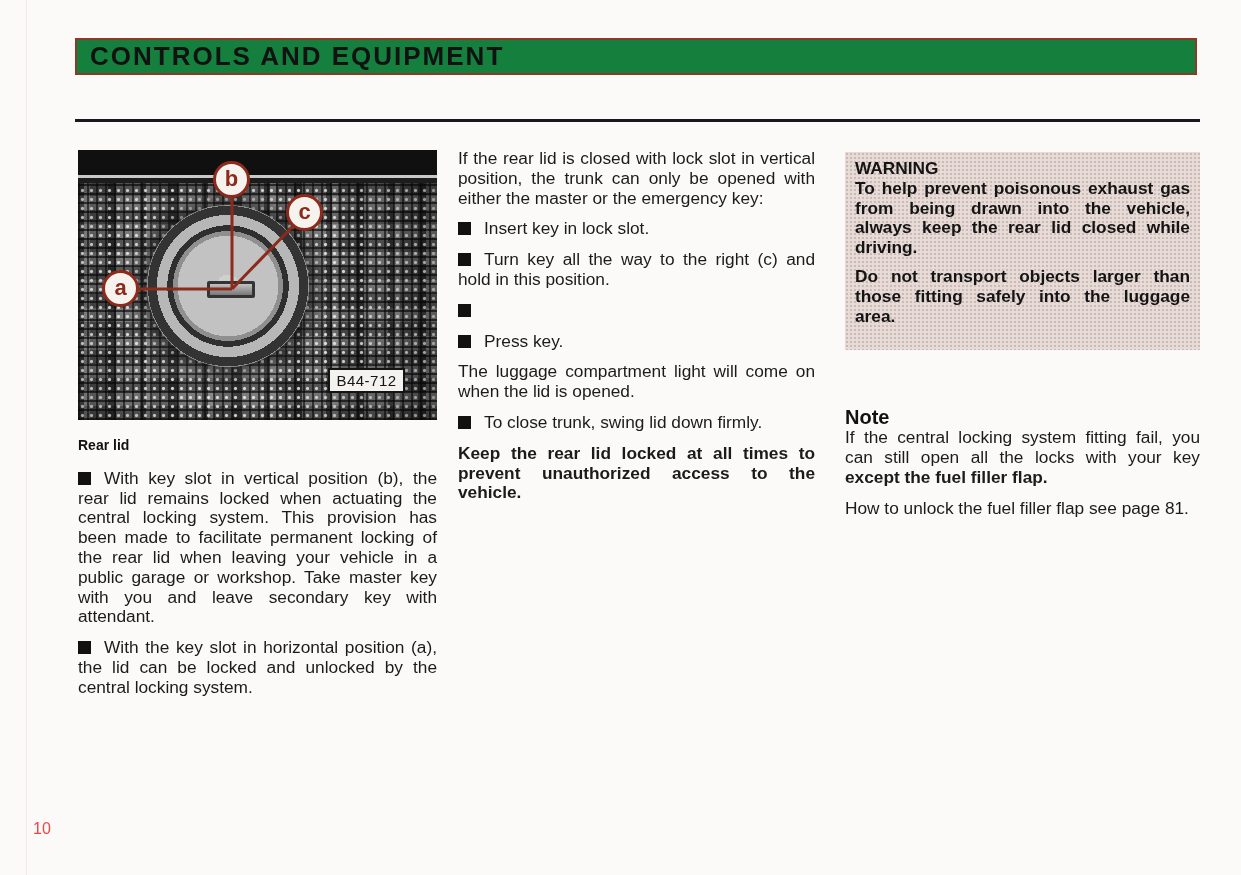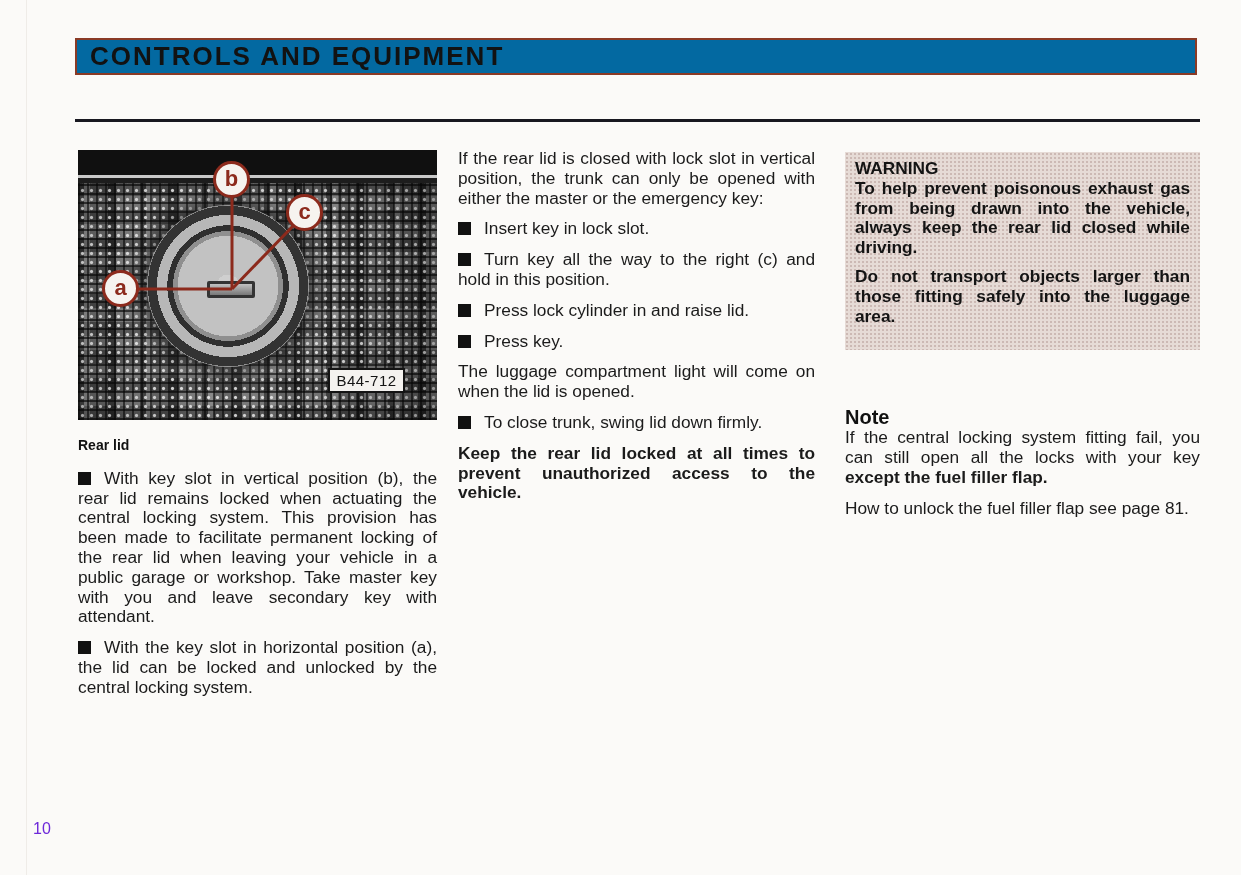--- a/index.html
+++ b/index.html
@@ -9,21 +9,21 @@
     background:#fbfaf8;
     color:#1b1b1b;
     position:relative;
     overflow:hidden;
   }
   .scan-edge { position:absolute; left:26px; top:0; width:1px; height:875px; background:#efece8; }
 
   
   .header-box{
     position:absolute; left:75px; top:38px; width:1122px; height:37px;
-    border:2px solid #8a3a26; background:#0369a1;
+    border:2px solid #8a3a26; background:#15803d;
     display:flex; align-items:center; padding-left:13px;
   }
   .header-box h1{
     font-size:26px; font-weight:bold; letter-spacing:2px; color:#121212;
   }
   .header-rule{ position:absolute; left:75px; top:119px; width:1125px; height:3px; background:#181820; }
 
   
   .col { position:absolute; text-align:justify; font-size:17.3px; line-height:19.8px; color:#1b1b1b; }
   .col p { margin-bottom:11px; }
@@ -89,21 +89,21 @@
     background-image:radial-gradient(#ccb9b4 1px, rgba(204,185,180,0) 1.3px);
     background-size:4px 4px;
     font-weight:bold; text-align:justify; color:#141414;
   }
   .warning-box p{ margin-bottom:9px; }
   .warning-box p:last-child{ margin-bottom:15px; }
   .warning-title{ font-size:17.3px; }
   h2.note-h{ font-size:20px; font-weight:bold; text-align:left; color:#111; }
   .nowrap{ white-space:nowrap; }
 
-  .page-number{ position:absolute; left:33px; top:820px; font-size:16px; color:#6d28d9; }
+  .page-number{ position:absolute; left:33px; top:820px; font-size:16px; color:#ef4444; }
 </style>
 </head>
 <body>
 
 <div class="scan-edge"></div>
 
 <div class="header-box">
   <h1>CONTROLS AND EQUIPMENT</h1>
 </div>
 <div class="header-rule"></div>
@@ -127,21 +127,21 @@
 <div class="col" id="left-col">
   <h2 class="sect">Rear lid</h2>
   <p><span class="sq"></span><span>With key slot in vertical position (b), the rear lid remains locked when actuating the central locking system. This provision has been made to facilitate permanent locking of the rear lid when leaving your vehicle in a public garage or workshop. Take master key with you and leave secondary key with attendant.</span></p>
   <p><span class="sq"></span><span>With the key slot in horizontal position (a), the lid can be locked and unlocked by the central locking system.</span></p>
 </div>
 
 <div class="col" id="mid-col">
   <p>If the rear lid is closed with lock slot in vertical position, the trunk can only be opened with either the master or the emergency key:</p>
   <p><span class="sq"></span><span>Insert key in lock slot.</span></p>
   <p><span class="sq"></span><span>Turn key all the way to the right (c) and hold in this position.</span></p>
-  <p><span class="sq"></span><span>Press lock cylinder in and raise lid.</span></p>
+  <p><span class="sq"></span></p>
   <p><span class="sq"></span><span>Press key.</span></p>
   <p>The luggage compartment light will come on when the lid is opened.</p>
   <p><span class="sq"></span><span>To close trunk, swing lid down firmly.</span></p>
   <p class="bold-note">Keep the rear lid locked at all times to prevent unauthorized access to the vehicle.</p>
 </div>
 
 <div class="col" id="right-col">
   <div class="warning-box">
     <div class="warning-title">WARNING</div>
     <p>To help prevent poisonous exhaust gas from being drawn into the vehicle, always keep the rear lid closed while driving.</p>

